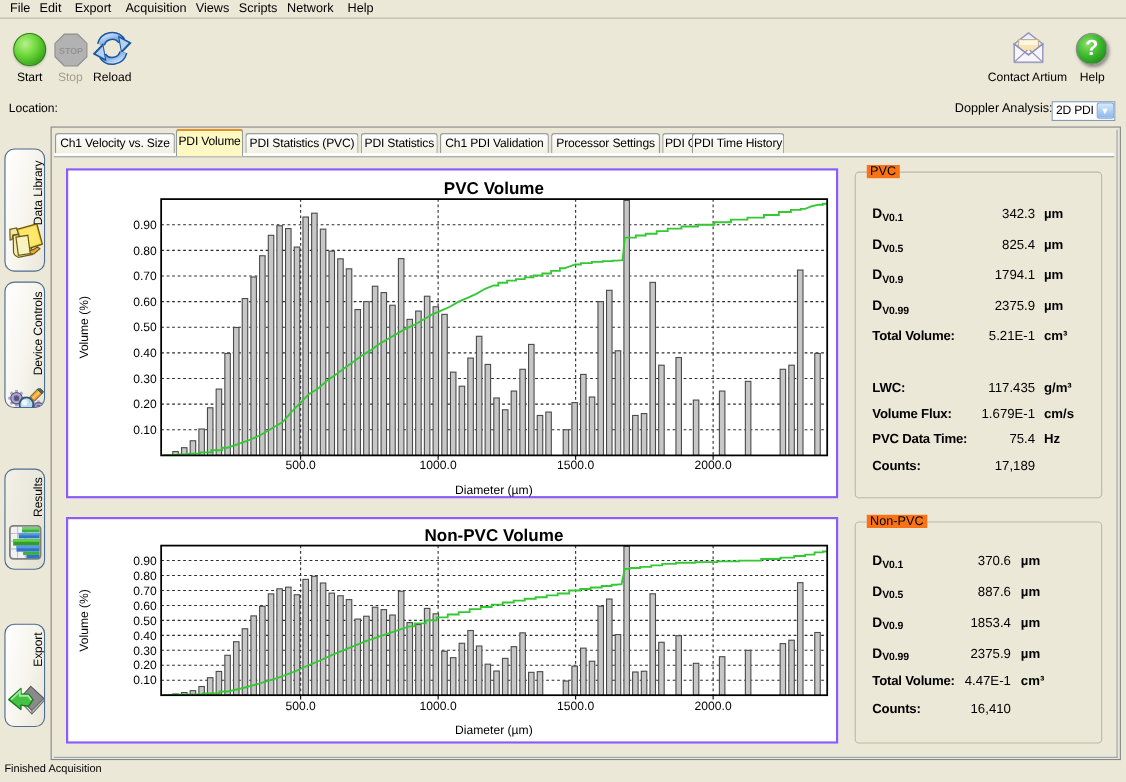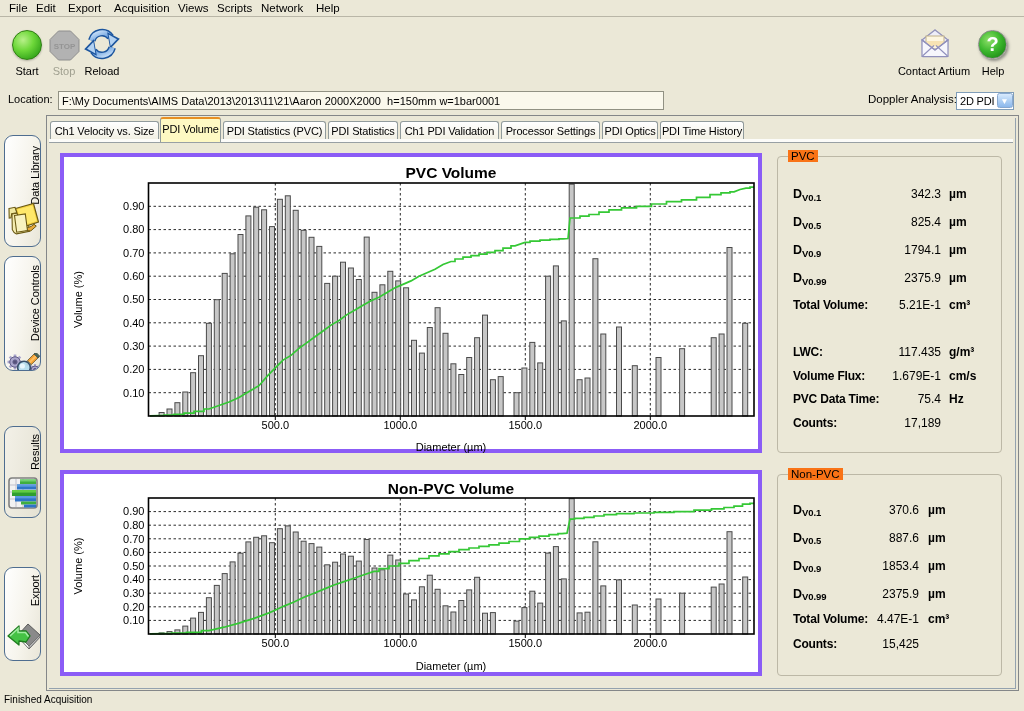--- a/index.html
+++ b/index.html
@@ -27,21 +27,21 @@
   border:1px solid #848789; background:#ebe8d7; }
 #tabctrl { position:absolute; left:2px; top:2px; width:967px; height:571px;
   border-right:1.6px solid #94a2ae; border-bottom:1.6px solid #94a2ae; }
 #whitestrip { position:absolute; left:0px; top:21px; width:964px; height:3.2px; background:#fcfcf9; }
 #pageline { position:absolute; left:0px; top:24.2px; width:964px; height:1px; background:#98a0a4; }
 .tab { position:absolute; top:3px; height:18px; background:linear-gradient(#ffffff,#f2f0e4);
   border:1px solid #919b9c; border-bottom:none; border-radius:3px 3px 0 0;
   font-size:11px; text-align:center; padding-top:3px; white-space:nowrap; overflow:visible; letter-spacing:-0.15px; }
 .tab.sel { top:-1.5px; height:25.4px; background:#fef9c3; z-index:5;
   border-top:2.6px solid #e78f23; padding-top:4px; font-size:11px; }
-.chartpanel { position:absolute; left:11px; background:#ffffff; border:4px solid #8b5cf6; }
+.chartpanel { position:absolute; left:11px; background:#ffffff; border:2px solid #8b5cf6; }
 .groupbox { position:absolute; left:728px; width:225px; border:1px solid #bcb8a6;
   border-radius:4px; }
 .gblab { position:absolute; left:10px; top:-7px; background:#f97316; padding:0 3px;
   font-size:11.5px; }
 .srow { position:absolute; left:15px; width:195px; height:16px; font-size:12px; }
 .slab { position:absolute; left:0; font-weight:bold; letter-spacing:-0.2px; }
 .dD { font-size:12.5px; }
 .dsub { font-size:9.5px; position:relative; top:2.8px; letter-spacing:-0.1px; }
 .sval { position:absolute; text-align:right; }
 .sunit { position:absolute; font-weight:bold; }
@@ -102,21 +102,20 @@
 <div class="tblab" style="left:884px;top:65px;width:100px;">Contact Artium</div>
 <div class="abs" style="left:978px;top:30px;width:29px;height:29px;border-radius:50%;
  background:radial-gradient(circle at 10px 9px,#8fe06a,#3db82e 45%,#1f8f18 80%,#187a12);
  border:1px solid #888;box-shadow:1.5px 2px 3px rgba(80,80,80,0.6);"></div>
 <div class="abs" style="left:978px;top:30px;width:29px;height:29px;font-size:20px;font-weight:bold;
  color:#fff;text-align:center;line-height:29px;">?</div>
 <div class="tblab" style="left:973px;top:65px;width:40px;">Help</div>
 
 <div id="locrow">
  <span style="position:absolute;left:8px;top:8px;font-size:11px">Location:</span>
- <div id="locfield">F:\My Documents\AIMS Data\2013\2013\11\21\Aaron 2000X2000&nbsp; h=150mm w=1bar0001</div>
  <span style="position:absolute;left:868px;top:8px;font-size:11.5px">Doppler Analysis:</span>
  <div id="combo">2D PDI<div id="combobtn">▼</div></div>
 </div>
 
 <div class="sidebtn" style="top:135px;height:112px;">
  <div class="vtext" style="top:10px">Data Library</div>
  <svg style="top:66px" width="32" height="34">
 <path d="M2 6.5 l6 -1.2 1.3 2.8 4.2 -0.6 0.4 2.6 -9.2 1.6 -0.7 4 -1.8 0.4 z" fill="#f1e9a0" stroke="#6b5a14" stroke-width="1.1"></path>
 <path d="M5 12 l14.5 -2.2 3 19.5 -13 2.6 q-3.2 -1.2 -4.2 -4.2 z" fill="#f5edb0" stroke="#6b5a14" stroke-width="1.1"></path>
 <path d="M8.5 6.5 L26.5 1.5 L31.5 20 L14.5 25.5 Z" fill="#f2cf3e" stroke="#6b5a14" stroke-width="1.2"></path>
@@ -196,21 +195,21 @@
  <div id="tabctrl">
   <div id="whitestrip"></div>
   <div id="pageline"></div>
   <div class="tab" style="left:1px;width:109px">Ch1 Velocity vs. Size</div>
 <div class="tab sel" style="left:111px;width:61px">PDI Volume</div>
 <div class="tab" style="left:174px;width:103px">PDI Statistics (PVC)</div>
 <div class="tab" style="left:279px;width:70px">PDI Statistics</div>
 <div class="tab" style="left:351px;width:99px">Ch1 PDI Validation</div>
 <div class="tab" style="left:452px;width:99px">Processor Settings</div>
 <div class="tab" style="left:553px;width:56px">PDI Optics</div>
-<div class="tab" style="left:611px;width:84px">PDI Time History</div>
+<div class="tab" style="left:580px;width:84px">PDI Time History</div>
   <div class="chartpanel" style="top:35px;width:702px;height:300px;">
         <svg width="702" height="300" style="position:absolute;left:0;top:0">
 <text x="387" y="21" font-size="15.5" font-weight="bold" text-anchor="middle" font-family="Liberation Sans, sans-serif">PVC Volume</text>
 <rect x="84.5" y="26" width="605.5" height="233" fill="#ffffff" stroke="none"></rect>
 <line x1="84.5" y1="235.7" x2="690.0" y2="235.7" stroke="#2a2a2a" stroke-width="1" stroke-dasharray="2.5,2.5"></line>
 <text x="80.5" y="239.5" font-size="11" text-anchor="end" font-family="Liberation Sans, sans-serif">0.10</text>
 <line x1="84.5" y1="212.4" x2="690.0" y2="212.4" stroke="#2a2a2a" stroke-width="1" stroke-dasharray="2.5,2.5"></line>
 <text x="80.5" y="216.2" font-size="11" text-anchor="end" font-family="Liberation Sans, sans-serif">0.20</text>
 <line x1="84.5" y1="189.1" x2="690.0" y2="189.1" stroke="#2a2a2a" stroke-width="1" stroke-dasharray="2.5,2.5"></line>
 <text x="80.5" y="192.9" font-size="11" text-anchor="end" font-family="Liberation Sans, sans-serif">0.30</text>
@@ -448,18 +447,18 @@
 <div class="srow" style="top:55.5px"><span class="dlab"><b class="dD">D</b><b class="dsub">V0.5</b></span><span class="sval" style="left:0;width:126px">887.6</span><span class="sunit" style="left:135px">µm</span></div>
 <div class="srow" style="top:83.5px"><span class="dlab"><b class="dD">D</b><b class="dsub">V0.9</b></span><span class="sval" style="left:0;width:126px">1853.4</span><span class="sunit" style="left:135px">µm</span></div>
 <div class="srow" style="top:111.5px"><span class="dlab"><b class="dD">D</b><b class="dsub">V0.99</b></span><span class="sval" style="left:0;width:126px">2375.9</span><span class="sunit" style="left:135px">µm</span></div>
 <div class="srow" style="top:137px">
           <span class="slab">Total Volume:</span>
           <span class="sval" style="left:0;width:126px">4.47E-1</span>
           <span class="sunit" style="left:135px">cm³</span>
         </div>
 <div class="srow" style="top:162px">
           <span class="slab">Counts:</span>
-          <span class="sval" style="left:0;width:126px">15,425</span>
+          <span class="sval" style="left:0;width:126px">16,410</span>
         </div>
   </div>
  </div>
 </div>
 <div id="status">Finished Acquisition</div>
 
 </body></html>

